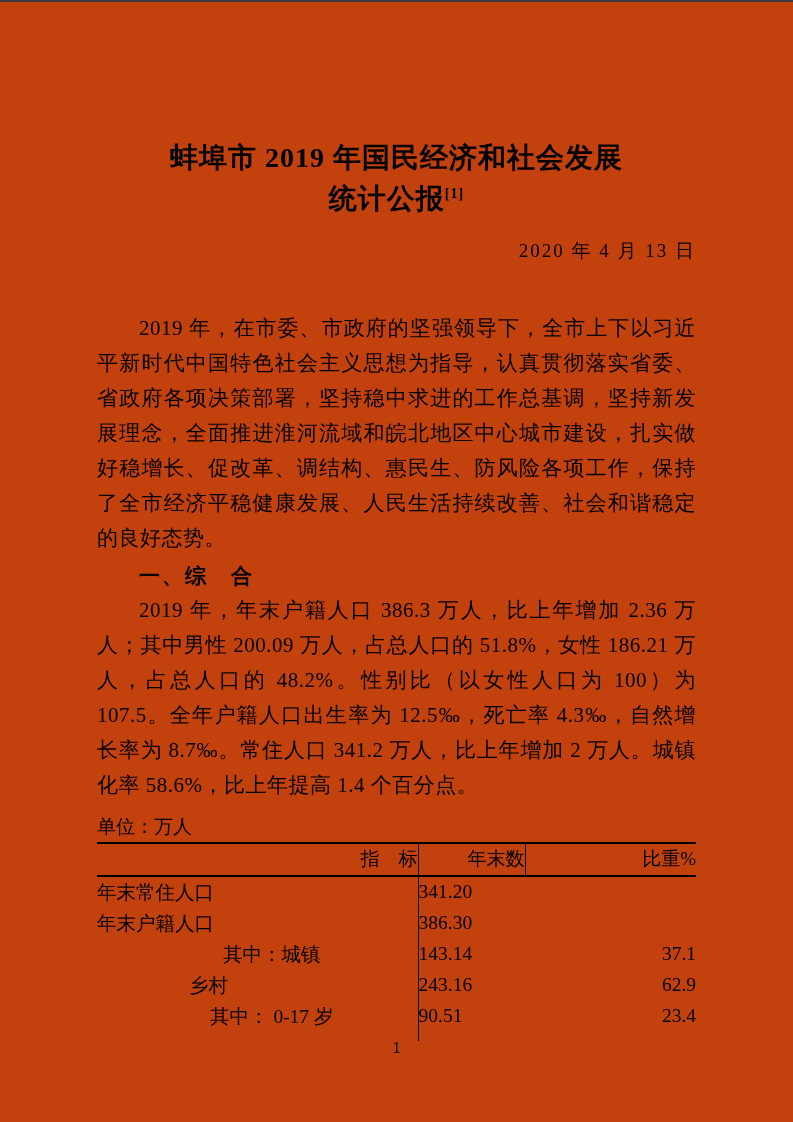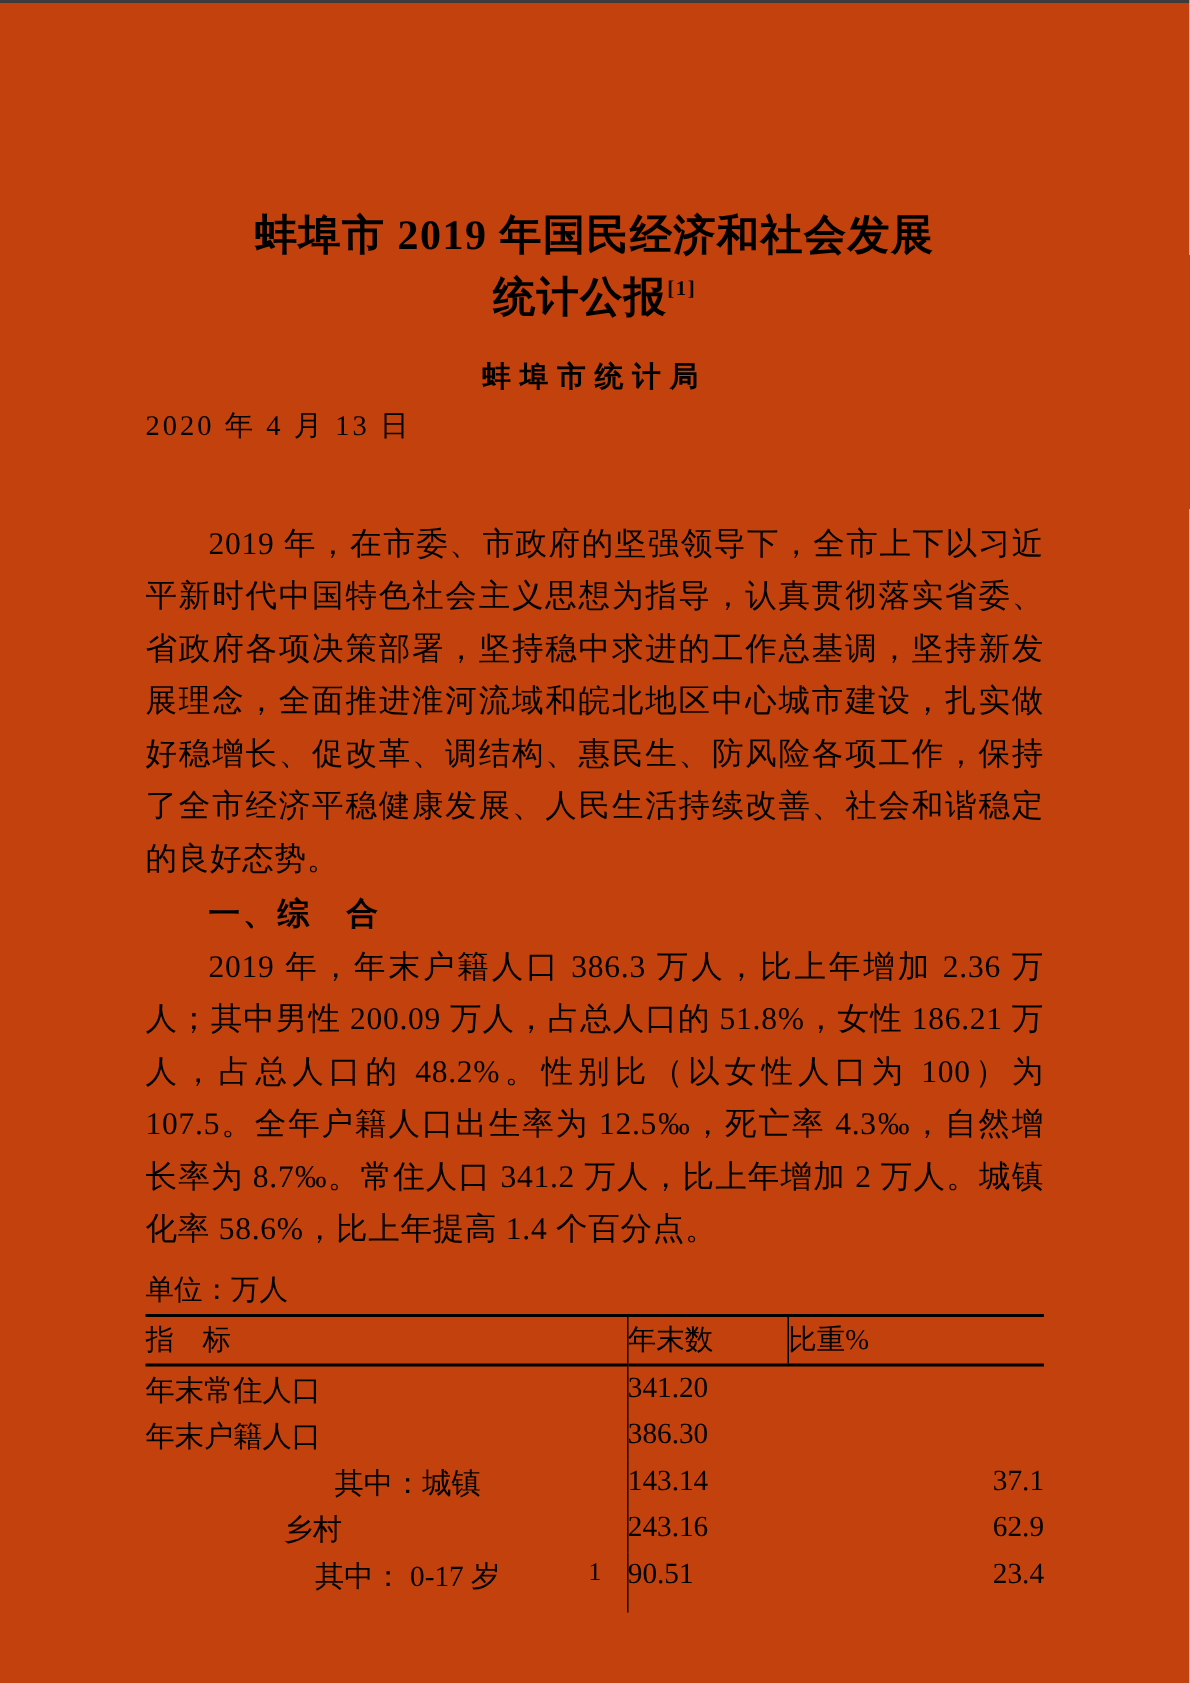--- a/index.html
+++ b/index.html
@@ -48,21 +48,21 @@
   .doc-author {
     margin-top: 7px;
     text-align: center;
     font-size: 19px;
     font-weight: 600;
     letter-spacing: 6px;
     line-height: 27px;
   }
   .doc-date {
     margin-top: 7px;
-    text-align: left;
+    text-align: right;
     font-size: 19px;
     letter-spacing: 2px;
     line-height: 26px;
   }
   .body-block {
     margin-top: 47px;
   }
   .body-para {
     margin: 0;
     font-size: 21px;
@@ -99,21 +99,21 @@
     width: 100%;
     border-collapse: collapse;
     border-top: 2.5px solid #000;
     table-layout: fixed;
   }
   table.pop-table th {
     font-weight: 400;
     font-size: 19px;
     height: 31px;
     border-bottom: 2px solid #000;
-    text-align: left;
+    text-align: right;
     padding: 0;
   }
   table.pop-table col.c1 { width: 321px; }
   table.pop-table col.c2 { width: 107px; }
   table.pop-table col.c3 { width: 171px; }
   table.pop-table .vline-full { border-right: 1.5px solid #000; }
   table.pop-table th.vline-head { border-right: 1.5px solid #000; }
   table.pop-table td {
     font-size: 19.5px;
     height: 31px;
@@ -140,21 +140,20 @@
 
 <div class="page">
   <div class="scan-edge"></div>
 
   <div class="content">
 
     <h1 class="doc-title"><span>蚌埠市 2019 年国民经济和社会发展</span><br>
       <span>统计公报</span><sup>[1]</sup>
     </h1>
 
-    <div class="doc-author">蚌埠市统计局</div>
 
     <div class="doc-date">2020 年 4 月 13 日</div>
 
     <div class="body-block">
       <p class="body-para">2019 年，在市委、市政府的坚强领导下，全市上下以习近平新时代中国特色社会主义思想为指导，认真贯彻落实省委、省政府各项决策部署，坚持稳中求进的工作总基调，坚持新发展理念，全面推进淮河流域和皖北地区中心城市建设，扎实做好稳增长、促改革、调结构、惠民生、防风险各项工作，保持了全市经济平稳健康发展、人民生活持续改善、社会和谐稳定的良好态势。</p>
 
       <h2 class="section-heading">一、综　合</h2>
 
       <p class="body-para">2019 年，年末户籍人口 386.3 万人，比上年增加 2.36 万人；其中男性 200.09 万人，占总人口的 51.8%，女性 186.21 万人，占总人口的 48.2%。性别比（以女性人口为 100）为 107.5。全年户籍人口出生率为 12.5‰，死亡率 4.3‰，自然增长率为 8.7‰。常住人口 341.2 万人，比上年增加 2 万人。城镇化率 58.6%，比上年提高 1.4 个百分点。</p>
     </div>

